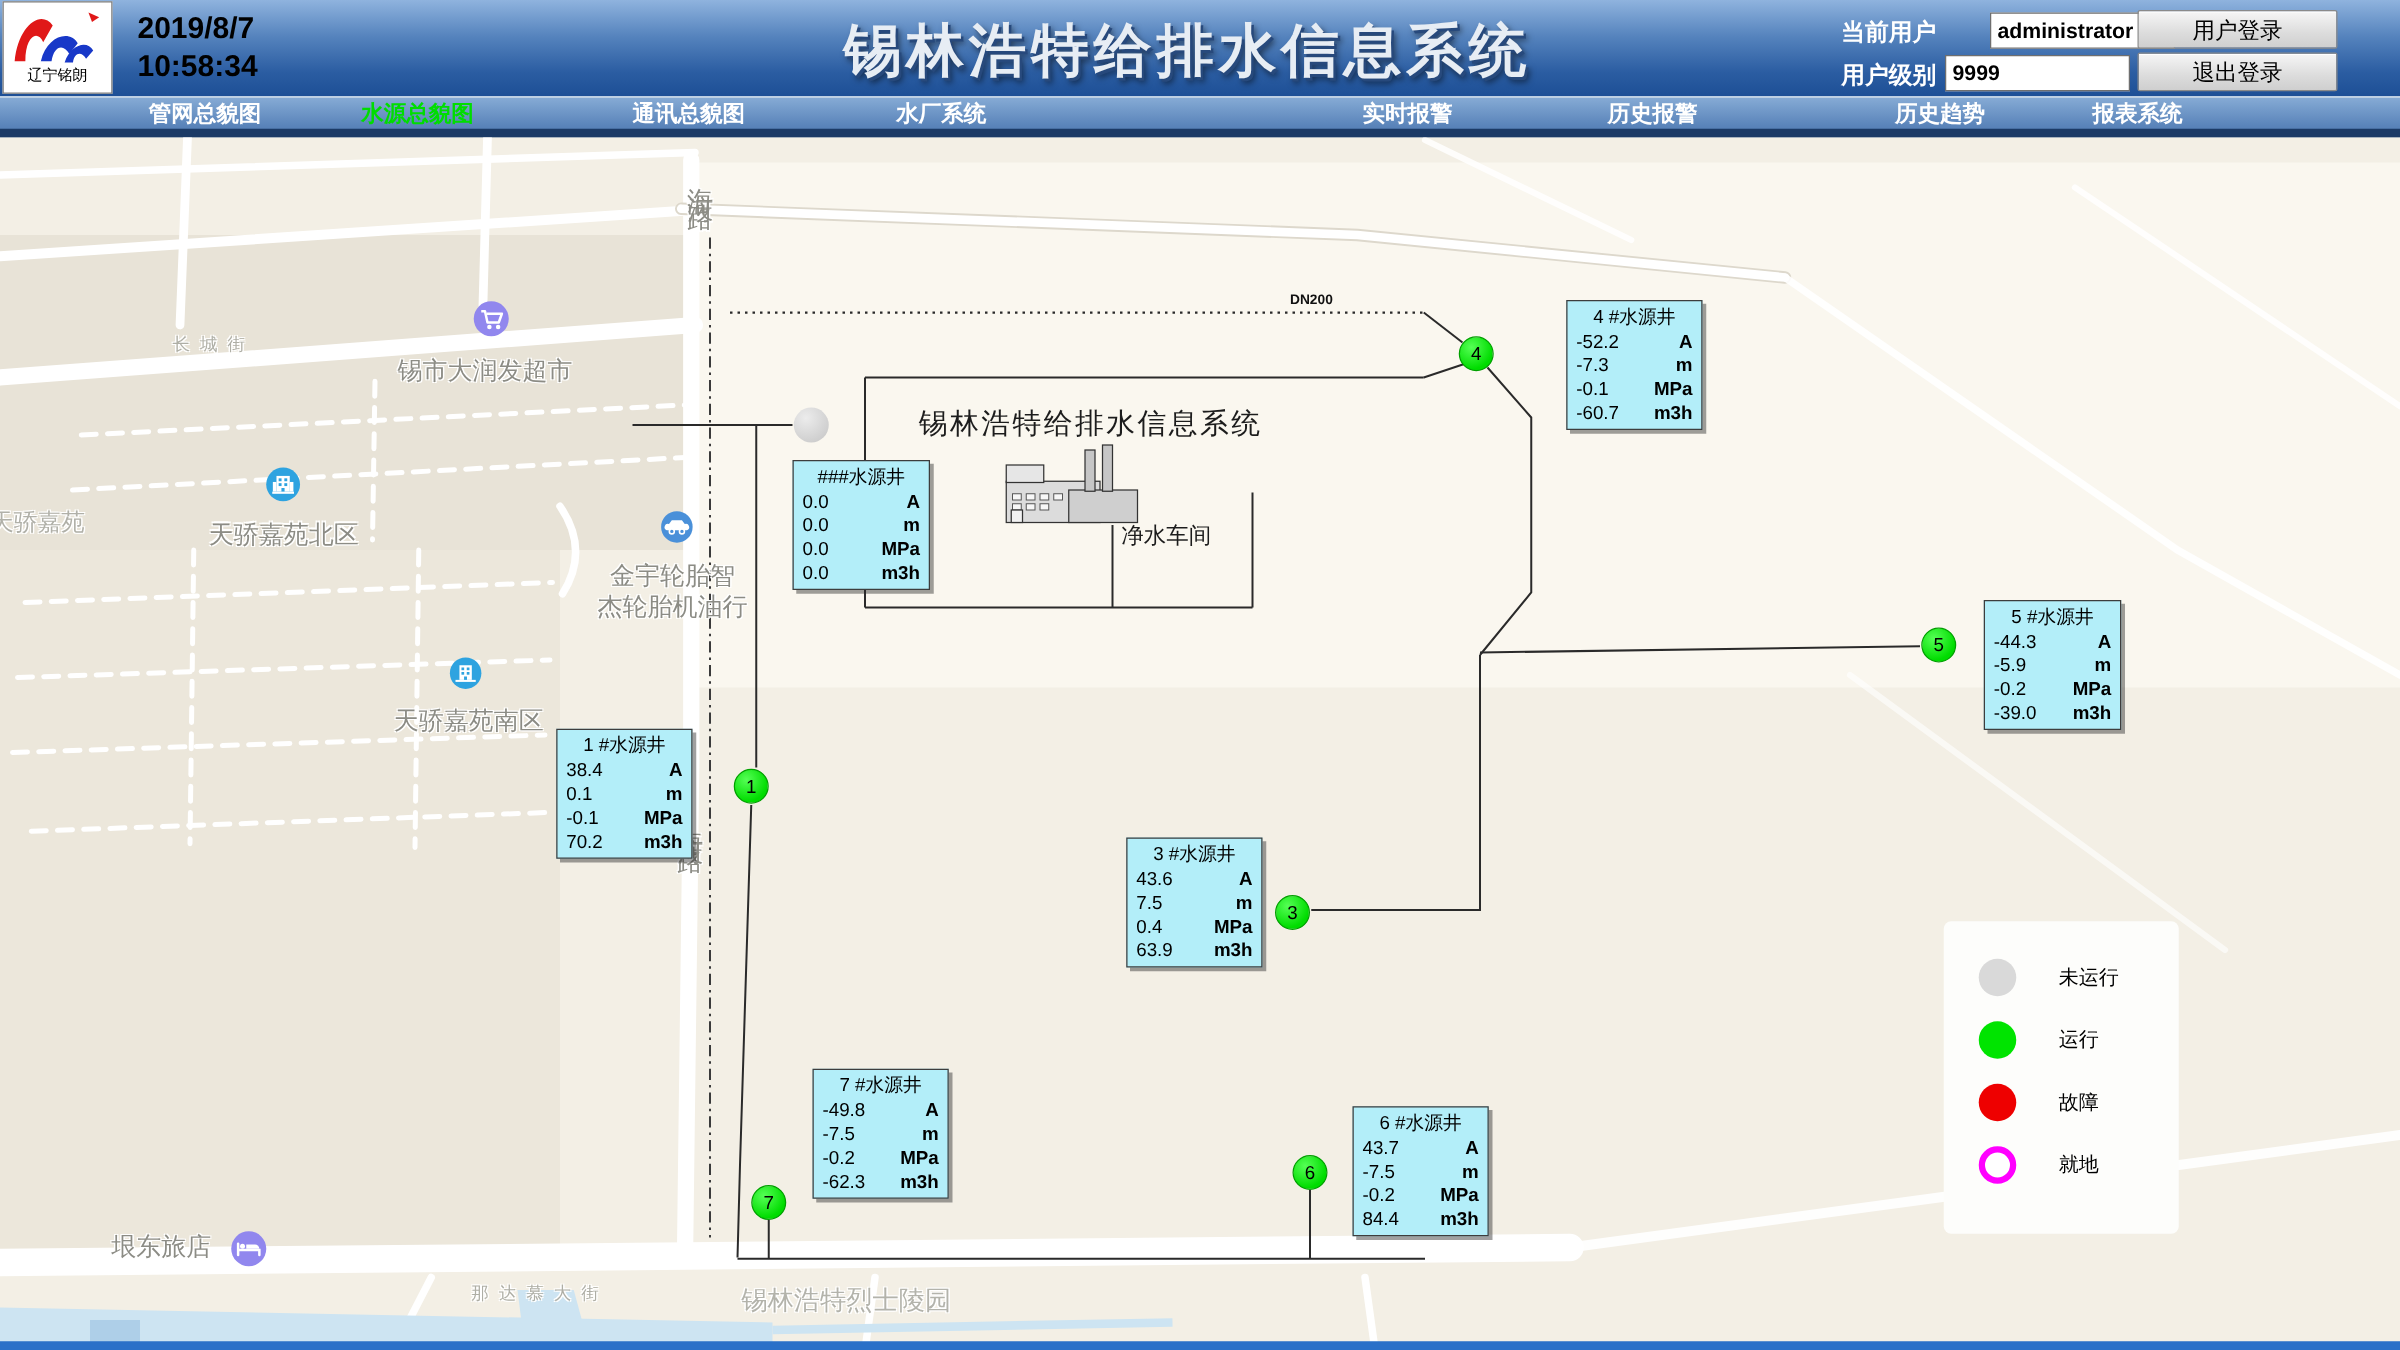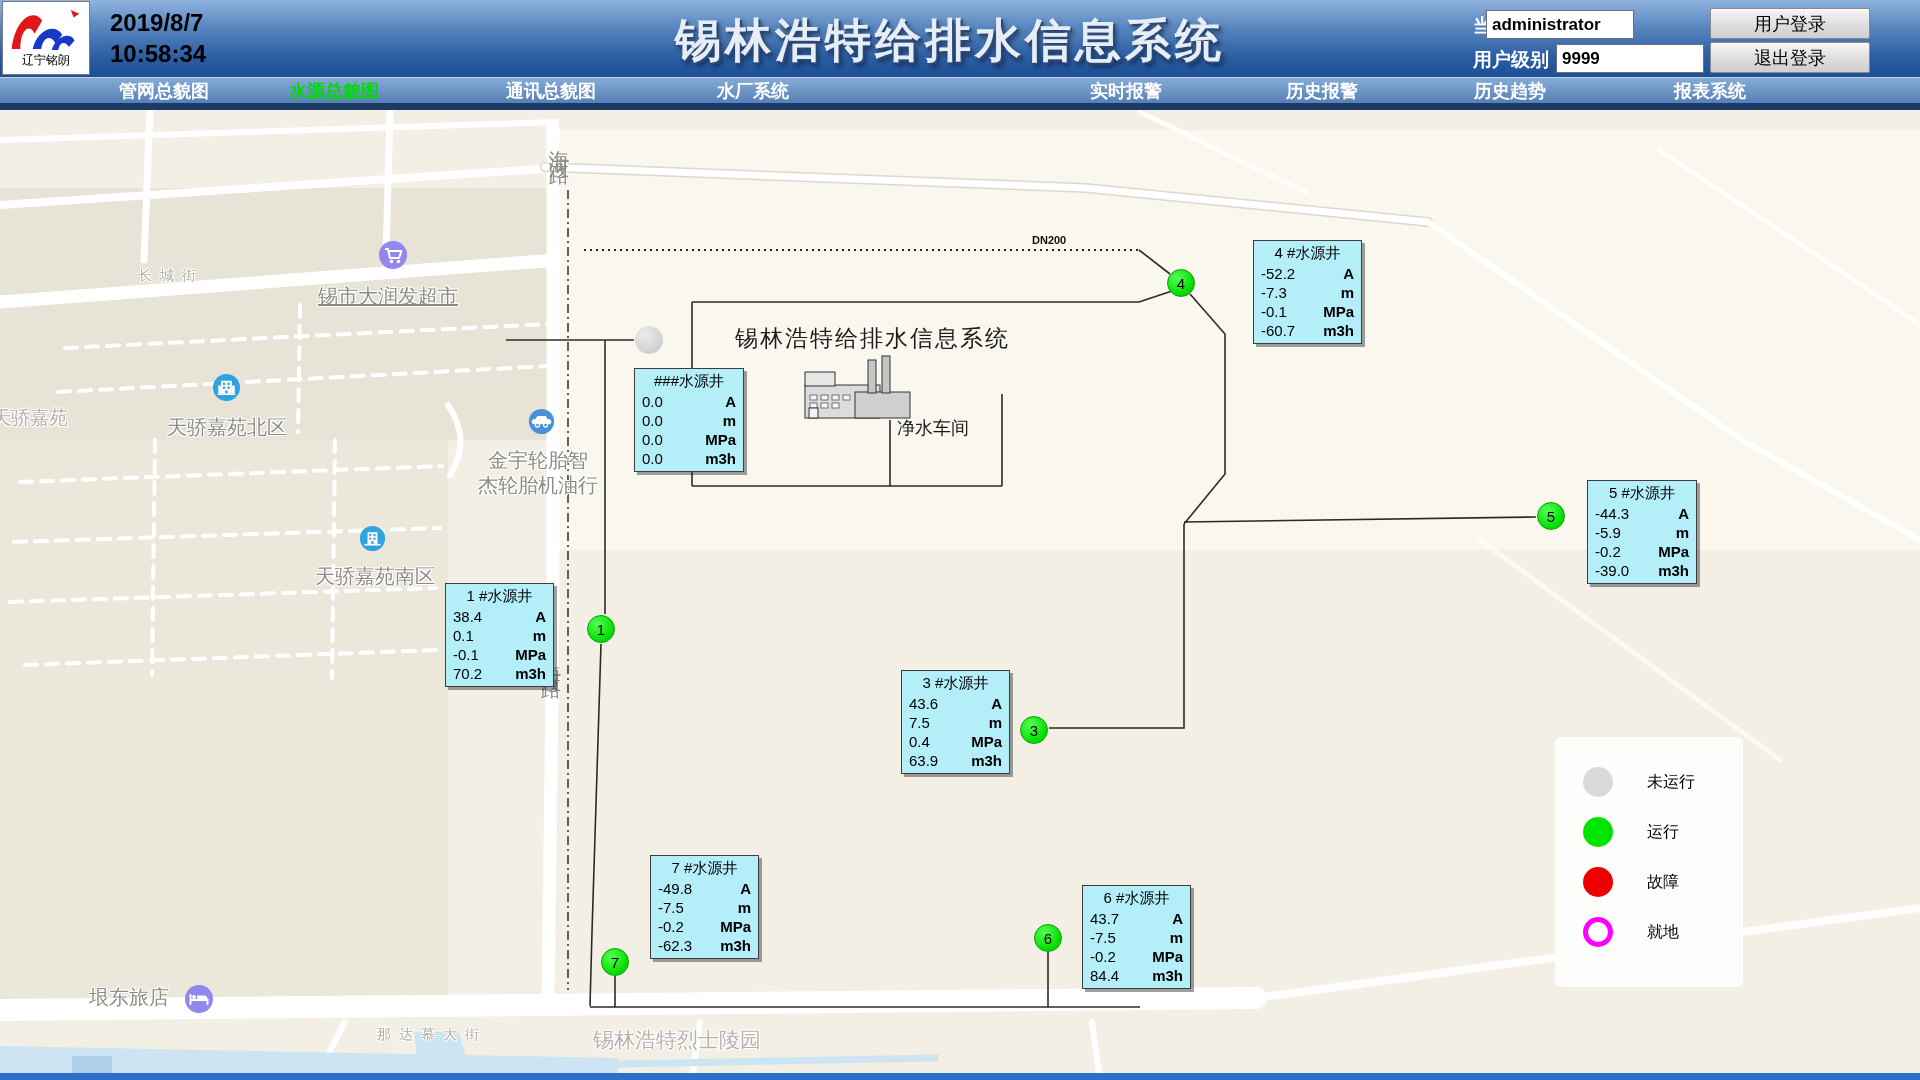--- a/index.html
+++ b/index.html
@@ -85,36 +85,36 @@
       </svg>
       <div class="logo-text">辽宁铭朗</div>
     </div>
     <div class="datetime">
       <div>2019/8/7</div>
       <div>10:58:34</div>
     </div>
     <div class="app-title">锡林浩特给排水信息系统</div>
 
     <div class="hdr-label" style="left:1473px;top:13px;">当前用户</div>
-    <input class="hdr-input" style="left: 1486px; top: 10px;" readonly="" value="administrator">
+    <input class="hdr-input" style="left: 1592px; top: 10px;" readonly="" value="administrator">
     <button class="hdr-btn" style="left:1710px;top:8px;">用户登录</button>
 
     <div class="hdr-label" style="left:1473px;top:47px;">用户级别</div>
     <input class="hdr-input" style="left: 1556px; top: 44px;" readonly="" value="9999">
     <button class="hdr-btn" style="left:1710px;top:42px;">退出登录</button>
   </div>
 
   <div class="nav">
     <div class="nav-item" style="left:120px;margin-left:44px;">管网总貌图</div>
     <div class="nav-item active" style="left:334px;">水源总貌图</div>
     <div class="nav-item" style="left:551px;">通讯总貌图</div>
     <div class="nav-item" style="left:753px;">水厂系统</div>
     <div class="nav-item" style="left:1126px;">实时报警</div>
     <div class="nav-item" style="left:1322px;">历史报警</div>
-    <div class="nav-item" style="left:1510px;font-family:Liberation Serif, serif;">历史趋势</div>
+    <div class="nav-item" style="left:1552px;font-family:Liberation Serif, serif;">历史趋势</div>
     <div class="nav-item" style="left:1710px;">报表系统</div>
     <div class="nav-strip"></div>
   </div>
 
   <div class="map">
 
     <svg class="base" width="1920" height="970" viewBox="0 0 1920 970">
 
       <rect x="0" y="78" width="558" height="252" fill="#e8e3d7"></rect>
       <rect x="0" y="330" width="448" height="565" fill="#ece7db"></rect>
@@ -244,21 +244,21 @@
     <div class="poi" style="left:184px;top:874px;">
       <svg width="30" height="30" viewBox="-15 -15 30 30">
           <circle r="14" fill="#9187ee"></circle>
         <path d="M-8.5,5 V-4 M-8.5,1 H8.5 V5" fill="none" stroke="#fff" stroke-width="2" stroke-linecap="round"></path>
         <circle cx="-5" cy="-2" r="2" fill="#fff"></circle>
           <path d="M-2,-3.5 h7 a3.5,3.5 0 0 1 3.5,3.5 h-10.5 Z" fill="#fff"></path>
         </svg>
     </div>
 
     <div class="maplabel street" style="left:138px;top:157px;font-size:14px;">长城街</div>
-    <div class="maplabel" style="left:318px;top:173px;text-decoration:underline;">锡市大润发超市</div>
+    <div class="maplabel" style="left:318px;top:173px;">锡市大润发超市</div>
     <div class="maplabel" style="left:-8px;top:295px;color:#b0b0a8;font-size:19px;">天骄嘉苑</div>
     <div class="maplabel" style="left:167px;top:304px;">天骄嘉苑北区</div>
     <div class="maplabel" style="left:488px;top:337px;">金宇轮胎智</div>
     <div class="maplabel" style="left:478px;top:362px;">杰轮胎机油行</div>
     <div class="maplabel" style="left:315px;top:453px;">天骄嘉苑南区</div>
     <div class="maplabel" style="left:89px;top:874px;">垠东旅店</div>
     <div class="maplabel street" style="left:377px;top:916px;font-size:14px;">那达慕大街</div>
     <div class="maplabel" style="left:593px;top:916px;color:#b3b3ab;font-size:21px;">锡林浩特烈士陵园</div>
     <div class="maplabel vlabel" style="left:545px;top:24px;font-size:21px;">海河路</div>
     <div class="maplabel vlabel" style="left:537px;top:538px;font-size:21px;">海河路</div>

